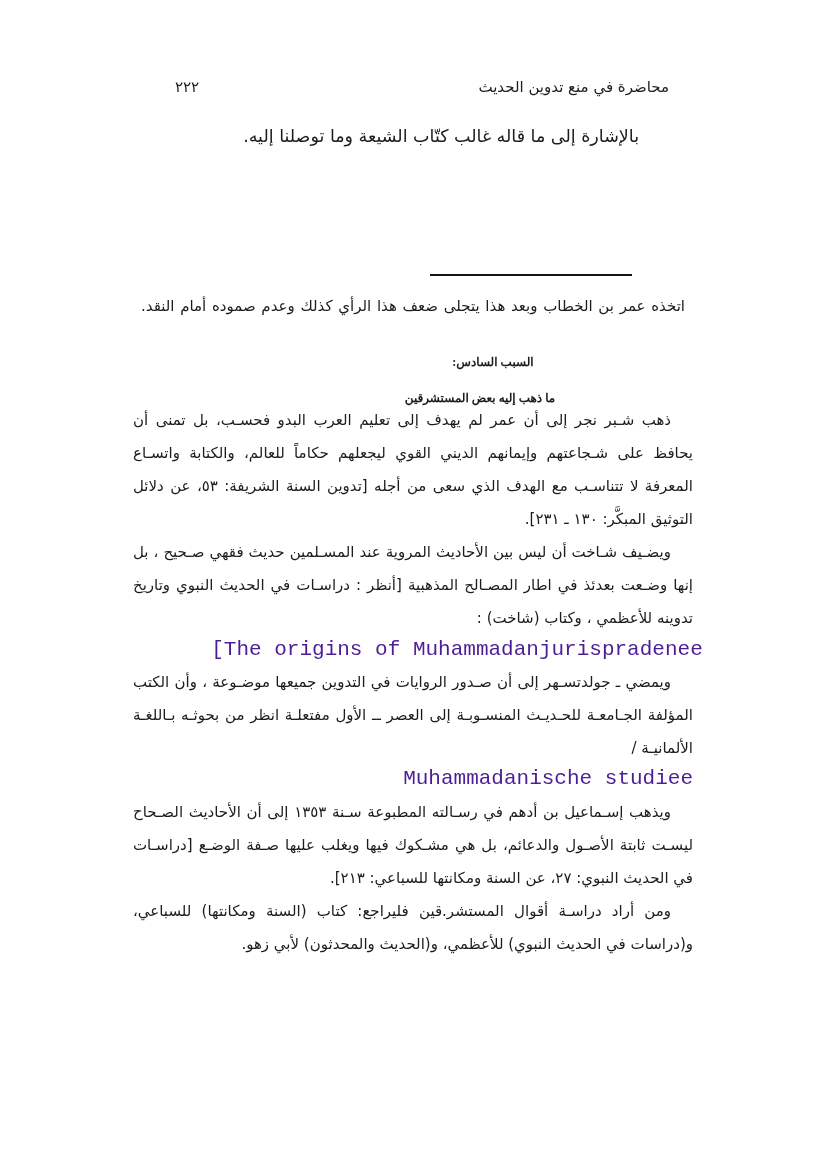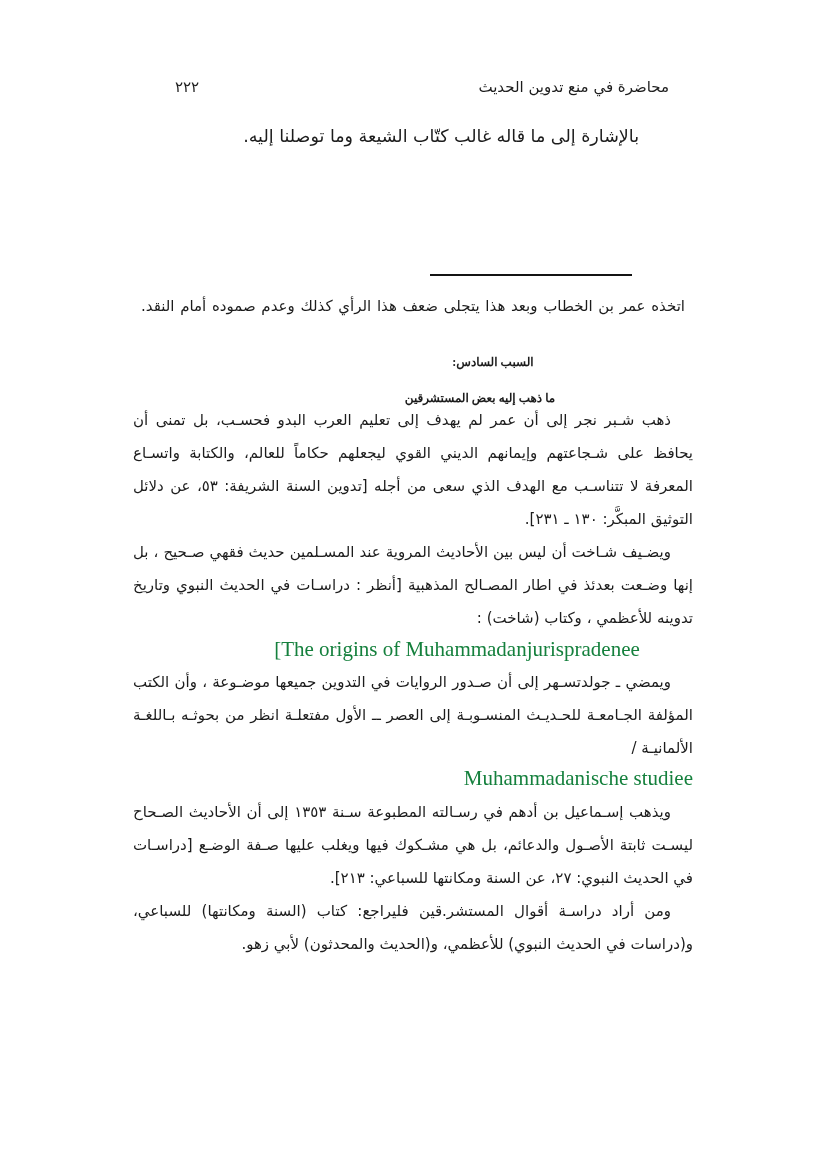--- a/index.html
+++ b/index.html
@@ -97,24 +97,24 @@
   }
   .paragraphs p.arabic {
     margin: 0;
     font-size: 15px;
     line-height: 33px;
     text-align: justify;
     text-indent: 22px;
   }
   .latin-line {
     direction: ltr;
-    font-family: Liberation Serif, serif;
+    font-family: Liberation Mono, monospace;
     font-size: 21px;
     line-height: 25px;
-    color: #15803d;
+    color: #4c1d95;
     margin: 2px 0 4px 0;
   }
   .latin-line.centered { text-align: center; transform: translateX(44px); }
   .latin-line.right    { text-align: right; margin: 1px 0 5px 0; }
 </style>
 </head>
 <body>
 
 <div class="page">
 

